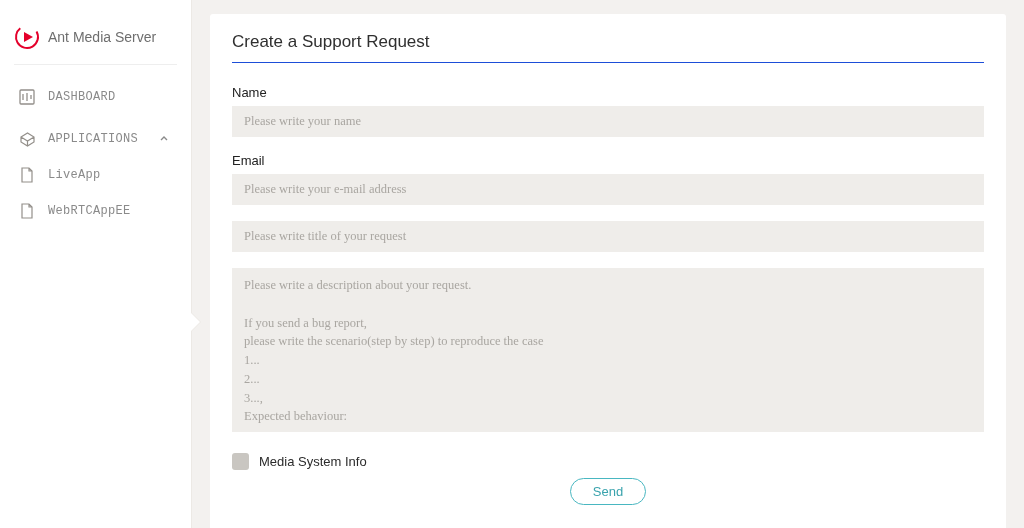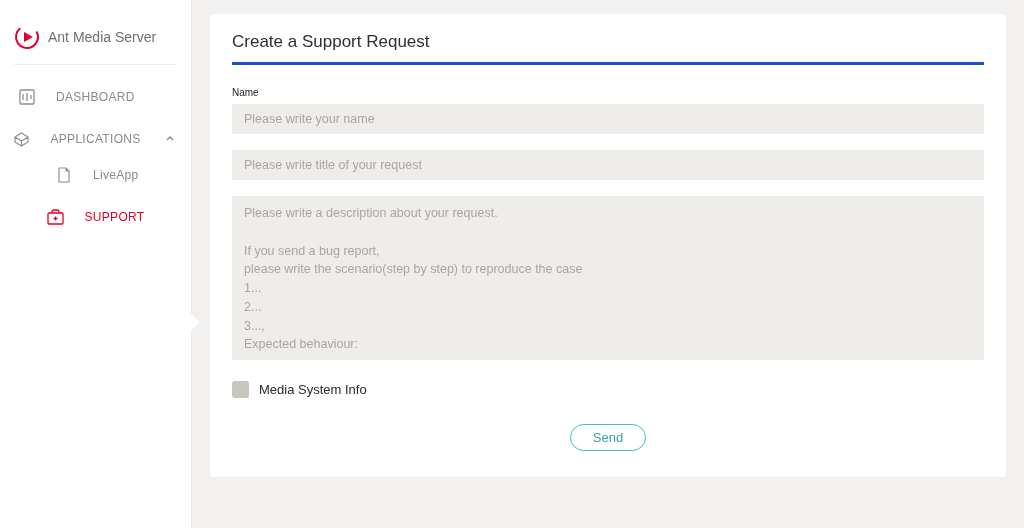--- a/index.html
+++ b/index.html
@@ -30,31 +30,32 @@
   }
   .brand-title {
     color: #6e6e6e;
     font-size: 14px;
   }
   .brand-divider { height:1px; background:#eee; margin: 4px 14px 8px 14px; }
   .nav { padding: 6px 0 0 0; }
   .nav-item {
     display: flex;
     align-items: center;
-    gap: 20px;
+    gap: 12px;
     padding: 9px 18px;
     color: #8a8a8a;
     cursor: pointer;
     letter-spacing: .3px;
+    font-family: Liberation Mono, monospace;
   }
   .nav-item .icon { width: 18px; height:18px; flex: 0 0 18px; display:flex; align-items:center; justify-content:center; color:#938f8a; }
   .nav-item.active { color: #e4002b; }
   .nav-item.active .icon { color:#e4002b; }
   .nav-label { font-size: 12px; }
-  .nav-sub .nav-item { padding-left: 18px; margin-left: 37px; }
+  .nav-sub .nav-item { padding-left: 18px; }
   .nav-chevron { margin-left: auto; }
   .nav-group-spaced { margin-top: 6px; justify-content: center; }
   .pointer-triangle {
     position: absolute;
     right: -9px;
     top: 313px;
     width: 0; height:0;
     border-top: 9px solid transparent;
     border-bottom: 9px solid transparent;
     border-left: 9px solid #ffffff;
@@ -69,53 +70,53 @@
     background: #ffffff;
     border-radius: 3px;
     padding: 18px 22px 26px 22px;
     box-shadow: 0 1px 1px rgba(0,0,0,.01);
   }
   .card h2 {
     font-size: 17px;
     font-weight: 500;
     color: #2f2f2f;
     padding-bottom: 10px;
-    border-bottom: 3px solid #1d4ed8;
+    border-bottom: 1px solid #1d4ed8;
     margin-bottom: 22px;
   }
   .field { margin-bottom: 16px; }
-  .field-label { font-size: 10px; color: #222; margin-bottom: 6px; display:block; }
+  .field-label { font-size: 13px; color: #222; margin-bottom: 6px; display:block; }
   .text-input, .textarea {
     width: 100%;
     background: #efedea;
     border: none;
     border-radius: 0;
     padding: 8px 12px;
     font-size: 12.5px;
     color: #c2410c;
-    font-family: Liberation Sans, sans-serif;
+    font-family: Liberation Serif, serif;
   }
   .text-input::placeholder, .textarea::placeholder { color: #a9a6a1; }
   .textarea {
     height: 164px;
     resize: none;
     line-height: 1.5;
     overflow-y: scroll;
   }
   .textarea::-webkit-scrollbar { width: 9px; }
   .textarea::-webkit-scrollbar-track { background: transparent; }
   .textarea::-webkit-scrollbar-thumb { background: #c3c0bb; border-radius: 4px; }
   .check-row { display:flex; align-items:center; gap:10px; margin-top: 18px; }
   .chk {
     width: 17px; height:17px; border-radius:3px;
     background:#c9c6c1;
     display:inline-block;
     cursor:pointer;
   }
-  .send-row { display:flex; justify-content:center; margin-top: 26px; }
+  .send-row { display:flex; justify-content:center; margin-top: 8px; }
   .send-btn {
     border: 1.5px solid #49b7c1;
     color: #3aa3ad;
     background: #fff;
     border-radius: 18px;
     padding: 5px 22px;
     font-size: 13px;
     cursor: pointer;
     font-family: inherit;
   }
@@ -164,49 +165,49 @@
 
       <div class="nav-sub">
         <div class="nav-item">
           <span class="icon">
             <svg width="14" height="16" viewBox="0 0 14 16">
                 <path d="M2 1h7l3 3v11H2z M9 1v3h3" fill="none" stroke="currentColor" stroke-width="1.2"></path>
               </svg>
           </span>
           <span class="nav-label">LiveApp</span>
         </div>
-      </div>
-
-
-
-      <div class="nav-item nav-group-spaced active">
-        <span class="icon">
-          <svg width="17" height="16" viewBox="0 0 17 16">
-              <rect x="1" y="4" width="15" height="11" rx="1" fill="none" stroke="currentColor" stroke-width="1.3"></rect>
-              <path d="M5 4V3a2 2 0 0 1 2-2h3a2 2 0 0 1 2 2v1" fill="none" stroke="currentColor" stroke-width="1.3"></path>
-              <path d="M6.5 9.5h4M8.5 7.5v4" stroke="currentColor" stroke-width="1.3"></path>
-            </svg>
-        </span>
-        <span class="nav-label">SUPPORT</span>
-      </div>
+        <div class="nav-item">
+          <span class="icon">
+            <svg width="14" height="16" viewBox="0 0 14 16">
+                <path d="M2 1h7l3 3v11H2z M9 1v3h3" fill="none" stroke="currentColor" stroke-width="1.2"></path>
+              </svg>
+          </span>
+          <span class="nav-label">WebRTCAppEE</span>
+        </div>
+      </div>
+
+
+
     </nav>
 
     <div class="pointer-triangle"></div>
   </aside>
 
   <main class="main">
     <section class="card">
       <h2>Create a Support Request</h2>
 
       <div class="field">
         <label class="field-label">Name</label>
         <input class="text-input" type="text" placeholder="Please write your name" style="">
       </div>
 
       <div class="field">
+        <label class="field-label">Email</label>
+        <input class="text-input" type="text" placeholder="Please write your e-mail address" style="">
       </div>
 
       <div class="field">
         <input class="text-input" type="text" placeholder="Please write title of your request" style="">
       </div>
 
       <div class="field">
         <textarea class="textarea" placeholder="Please write a description about your request.
 
 If you send a bug report,

